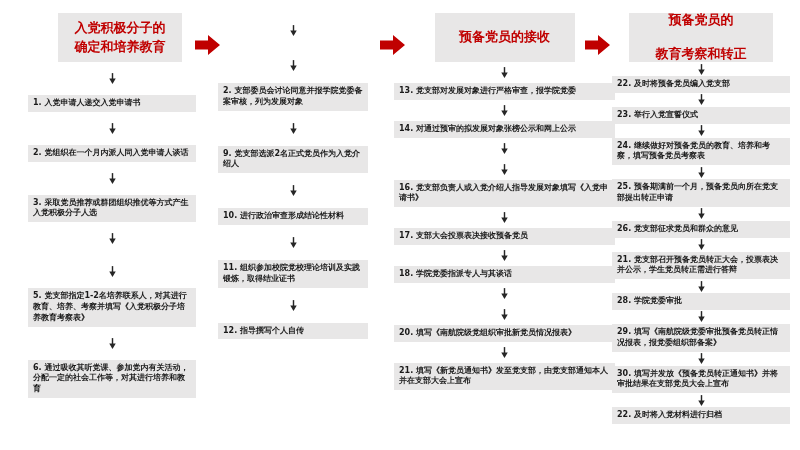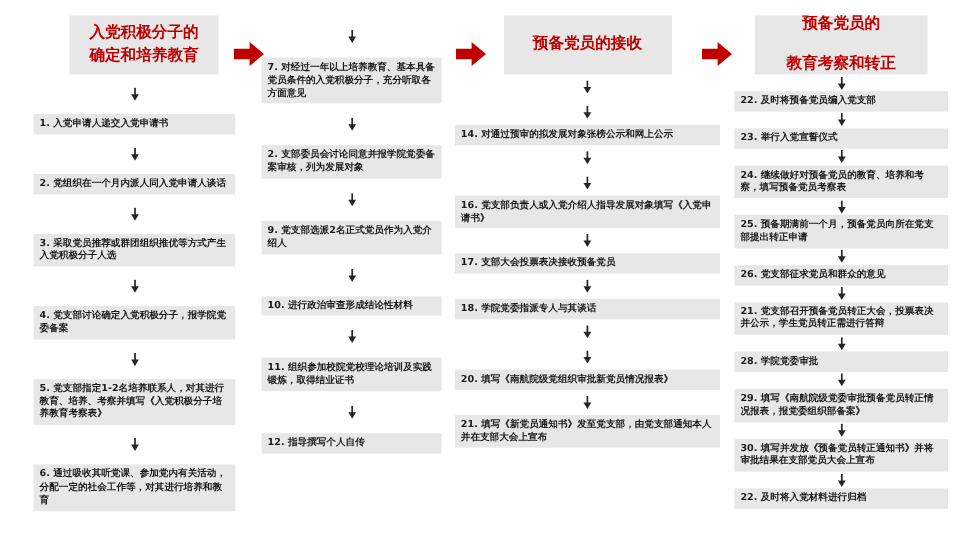--- a/index.html
+++ b/index.html
@@ -15,21 +15,21 @@
     background:var(--bg);
     font-family:"DejaVu Sans","Liberation Sans",sans-serif;
   }
   #flow{position:absolute;inset:0;}
   .col{
     position:absolute;top:13px;
     display:flex;flex-direction:column;align-items:center;
   }
   .c0{left:28px;width:168px;}
   .c1{left:218px;width:150px;}
-  .c2{left:379px;width:221px;}
+  .c2{left:394px;width:221px;}
   .c3{left:612px;width:178px;}
   .header{
     background:var(--box);color:var(--red);
     font-weight:bold;font-size:13px;line-height:1.45;
     display:flex;flex-direction:column;justify-content:center;align-items:center;
     text-align:center;height:49px;flex:none;
   }
   .c0 .header{width:124px;margin-left:16px;}
   .c1 .header{width:126px;}
   .c2 .header{width:140px;}
@@ -87,21 +87,20 @@
           <polygon points="1.4,6 8.6,6 5,12" fill="var(--conn)"></polygon>
         </svg>
       </span>
       <div class="step">3. 采取党员推荐或群团组织推优等方式产生入党积极分子人选</div>
       <span class="arrow">
         <svg width="9" height="11" viewBox="0 0 10 12">
           <line x1="5" y1="0" x2="5" y2="7.5" stroke="var(--conn)" stroke-width="1.6"></line>
           <polygon points="1.4,6 8.6,6 5,12" fill="var(--conn)"></polygon>
         </svg>
       </span>
-      <div class="step">4. 党支部讨论确定入党积极分子，报学院党委备案</div>
       <span class="arrow">
         <svg width="9" height="11" viewBox="0 0 10 12">
           <line x1="5" y1="0" x2="5" y2="7.5" stroke="var(--conn)" stroke-width="1.6"></line>
           <polygon points="1.4,6 8.6,6 5,12" fill="var(--conn)"></polygon>
         </svg>
       </span>
       <div class="step">5. 党支部指定1-2名培养联系人，对其进行教育、培养、考察并填写《入党积极分子培养教育考察表》</div>
       <span class="arrow">
         <svg width="9" height="11" viewBox="0 0 10 12">
           <line x1="5" y1="0" x2="5" y2="7.5" stroke="var(--conn)" stroke-width="1.6"></line>
@@ -110,21 +109,20 @@
       </span>
       <div class="step">6. 通过吸收其听党课、参加党内有关活动，分配一定的社会工作等，对其进行培养和教育</div>
     </div>
     <div class="col c1">
       <span class="arrow">
         <svg width="9" height="11" viewBox="0 0 10 12">
           <line x1="5" y1="0" x2="5" y2="7.5" stroke="var(--conn)" stroke-width="1.6"></line>
           <polygon points="1.4,6 8.6,6 5,12" fill="var(--conn)"></polygon>
         </svg>
       </span>
-      <div class="step">7. 对经过一年以上培养教育、基本具备党员条件的入党积极分子，充分听取各方面意见</div>
       <span class="arrow">
         <svg width="9" height="11" viewBox="0 0 10 12">
           <line x1="5" y1="0" x2="5" y2="7.5" stroke="var(--conn)" stroke-width="1.6"></line>
           <polygon points="1.4,6 8.6,6 5,12" fill="var(--conn)"></polygon>
         </svg>
       </span>
       <div class="step">2. 支部委员会讨论同意并报学院党委备案审核，列为发展对象</div>
       <span class="arrow">
         <svg width="9" height="11" viewBox="0 0 10 12">
           <line x1="5" y1="0" x2="5" y2="7.5" stroke="var(--conn)" stroke-width="1.6"></line>
@@ -157,20 +155,21 @@
     <div class="col c2">
       <div class="header">
         <div>预备党员的接收</div>
       </div>
       <span class="arrow">
         <svg width="9" height="11" viewBox="0 0 10 12">
           <line x1="5" y1="0" x2="5" y2="7.5" stroke="var(--conn)" stroke-width="1.6"></line>
           <polygon points="1.4,6 8.6,6 5,12" fill="var(--conn)"></polygon>
         </svg>
       </span>
+      <div class="step">13. 党支部对发展对象进行严格审查，报学院党委</div>
       <span class="arrow">
         <svg width="9" height="11" viewBox="0 0 10 12">
           <line x1="5" y1="0" x2="5" y2="7.5" stroke="var(--conn)" stroke-width="1.6"></line>
           <polygon points="1.4,6 8.6,6 5,12" fill="var(--conn)"></polygon>
         </svg>
       </span>
       <div class="step">14. 对通过预审的拟发展对象张榜公示和网上公示</div>
       <span class="arrow">
         <svg width="9" height="11" viewBox="0 0 10 12">
           <line x1="5" y1="0" x2="5" y2="7.5" stroke="var(--conn)" stroke-width="1.6"></line>

